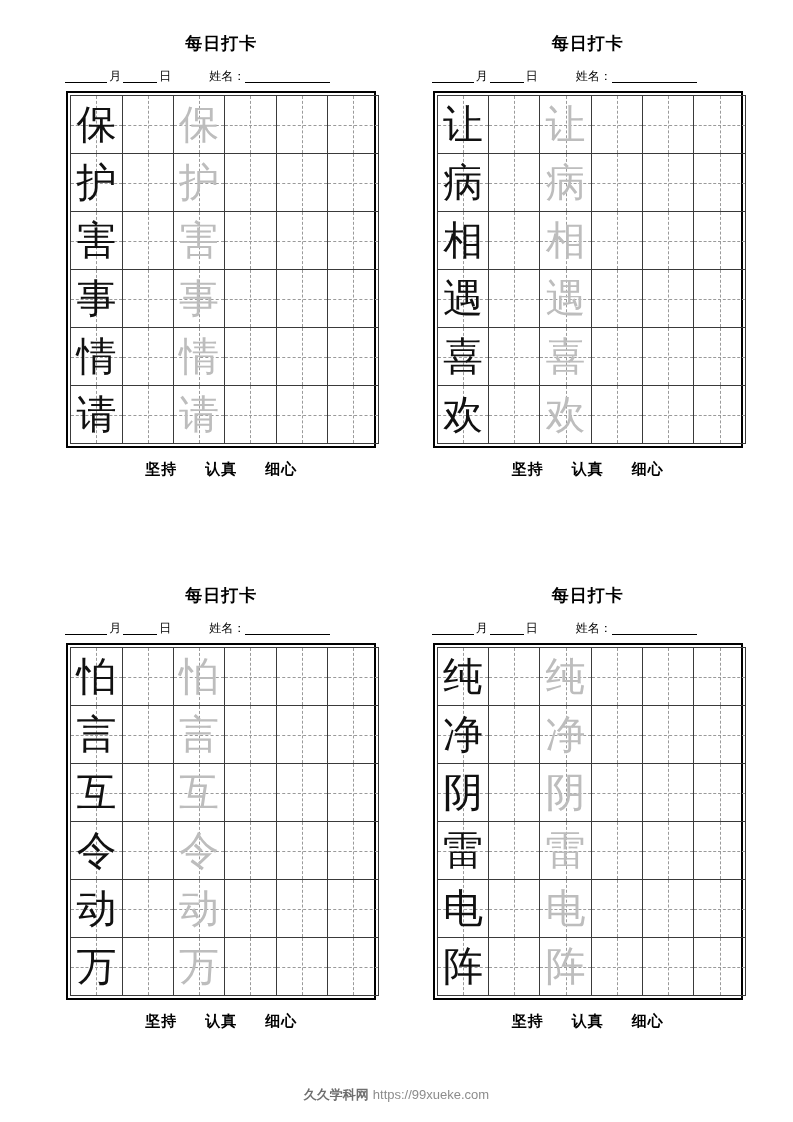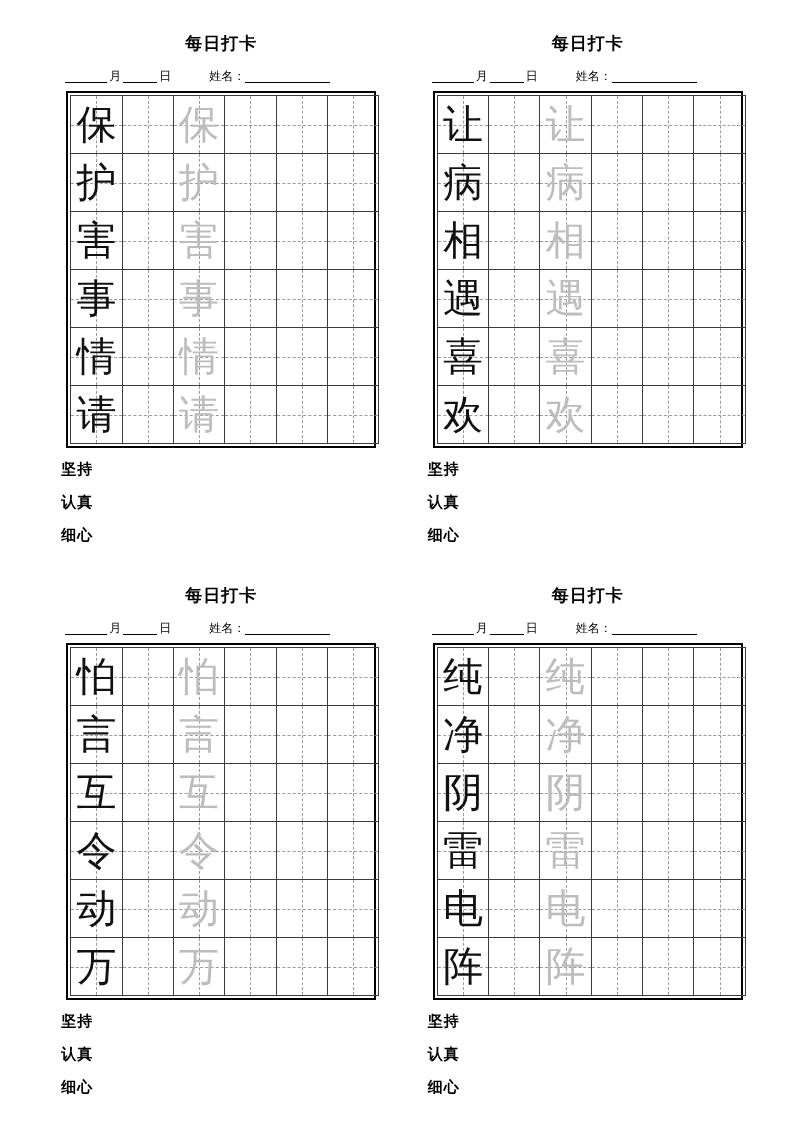--- a/index.html
+++ b/index.html
@@ -130,27 +130,26 @@
     font-family: "DejaVu Serif", "Liberation Serif", serif;
     color: #111;
     display: block;
   }
   .ch.ghost {
     color: #bdbdbd;
   }
   .footer-row {
     display: flex;
     justify-content: center;
-    gap: 14px;
+    gap: 28px;
     margin-top: 12px;
     font-size: 15px;
     font-weight: bold;
     letter-spacing: 1px;
     color: #000;
-    flex-direction: column;
   }
   .watermark {
     position: absolute;
     left: 0;
     right: 0;
     bottom: 18px;
     text-align: center;
     font-size: 13px;
     color: #8c8c8c;
     font-family: "Liberation Sans", sans-serif;
@@ -550,13 +549,16 @@
         <div class="footer-row">
           <span>坚持</span>
           <span>认真</span>
           <span>细心</span>
         </div>
       </div>
     </div>
 
   </div>
 
+  <div class="watermark">
+    <span class="wm-logo">久久学科网</span><span>https://99xueke.com</span>
+  </div>
 </div>
 
 </body></html>

